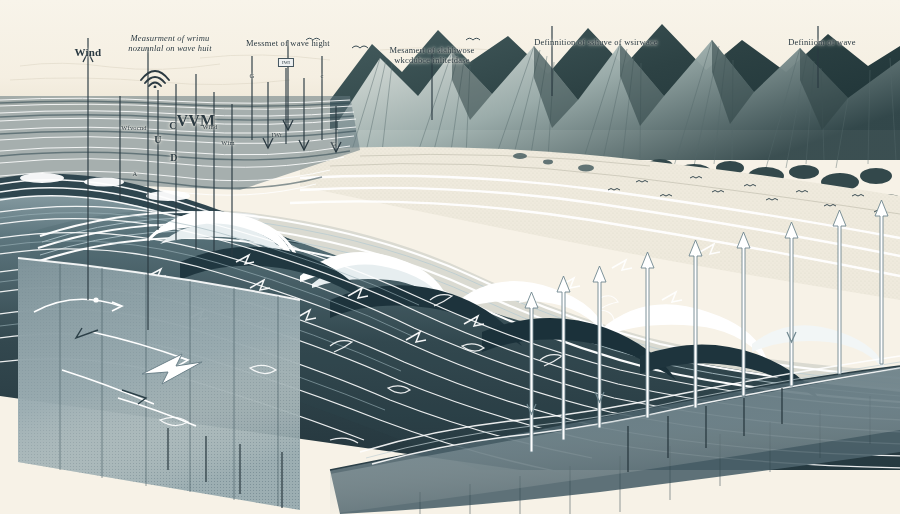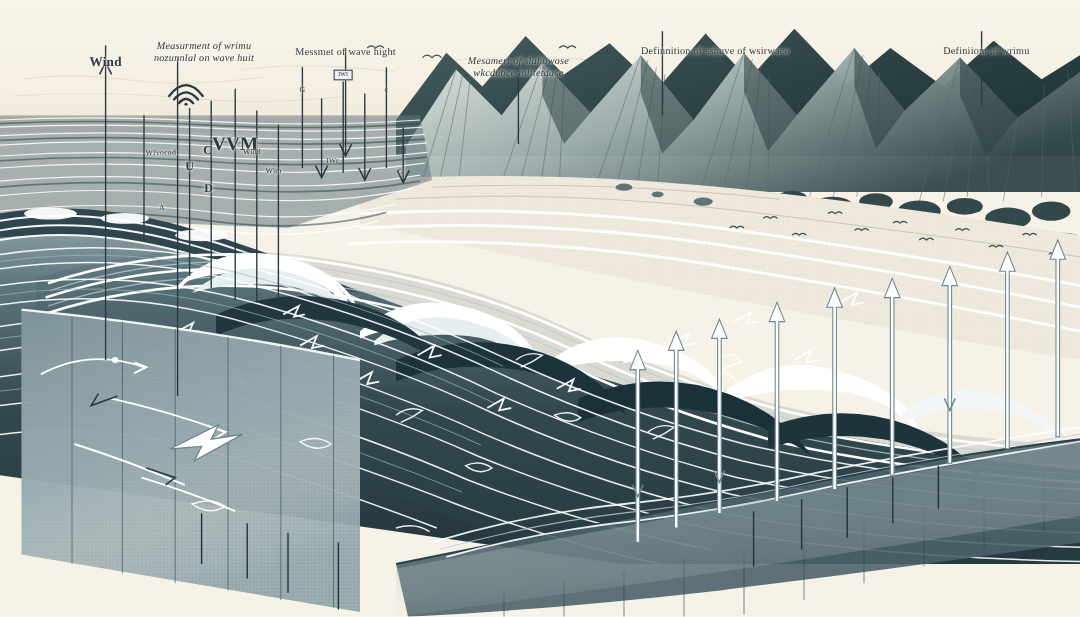--- a/index.html
+++ b/index.html
@@ -509,26 +509,26 @@
 
   <div>
 
     <div class="ann wind center blur" style="left:88px;  top:22px;">Wind</div>
 
     <div class="ann big center blur" style="left:170px; top:10px; width:150px;font-style:italic;">Measurment of wrimu
 nozunnlal on wave huit</div>
 
     <div class="ann big center blur" style="left:288px; top:15px; width:140px;">Messmet of wave hight</div>
 
-    <div class="ann big center blur" style="left:432px; top:22px; width:150px;font-style:italic;">Mesamert of slahhwose
+    <div class="ann big center blur" style="left:432px; top:22px; width:150px;">Mesamert of slahhwose
 wkcdubce inlitetdase</div>
 
     <div class="ann big center blur" style="left:596px; top:14px; width:190px;">Definnition of sshuve of wsirwace</div>
 
-    <div class="ann big center blur" style="left:822px; top:14px; width:150px;">Definiiom of wrimu</div>
+    <div class="ann big center blur" style="left:822px; top:14px; width:150px;">Definiiom of wave</div>
 
     <div class="ann mini center blur" style="left:134px; top:100px;">Wfvocnd</div>
     <div class="ann letter center blur" style="left:158px; top:110px;">U</div>
     <div class="ann letter center blur" style="left:173px; top:96px;">C</div>
     <div class="ann letter center blur" style="left:174px; top:128px;">D</div>
     <div class="ann letter2 center blur" style="left:196px; top:88px;">VVM</div>
     <div class="ann mini center blur" style="left:210px; top:99px;">Wind</div>
     <div class="ann mini center blur" style="left:228px; top:115px;">Wim</div>
     <div class="ann mini center blur" style="left:277px; top:107px;">IWr</div>
     <div class="ann mini center blur" style="left:252px; top:48px;">G</div>

